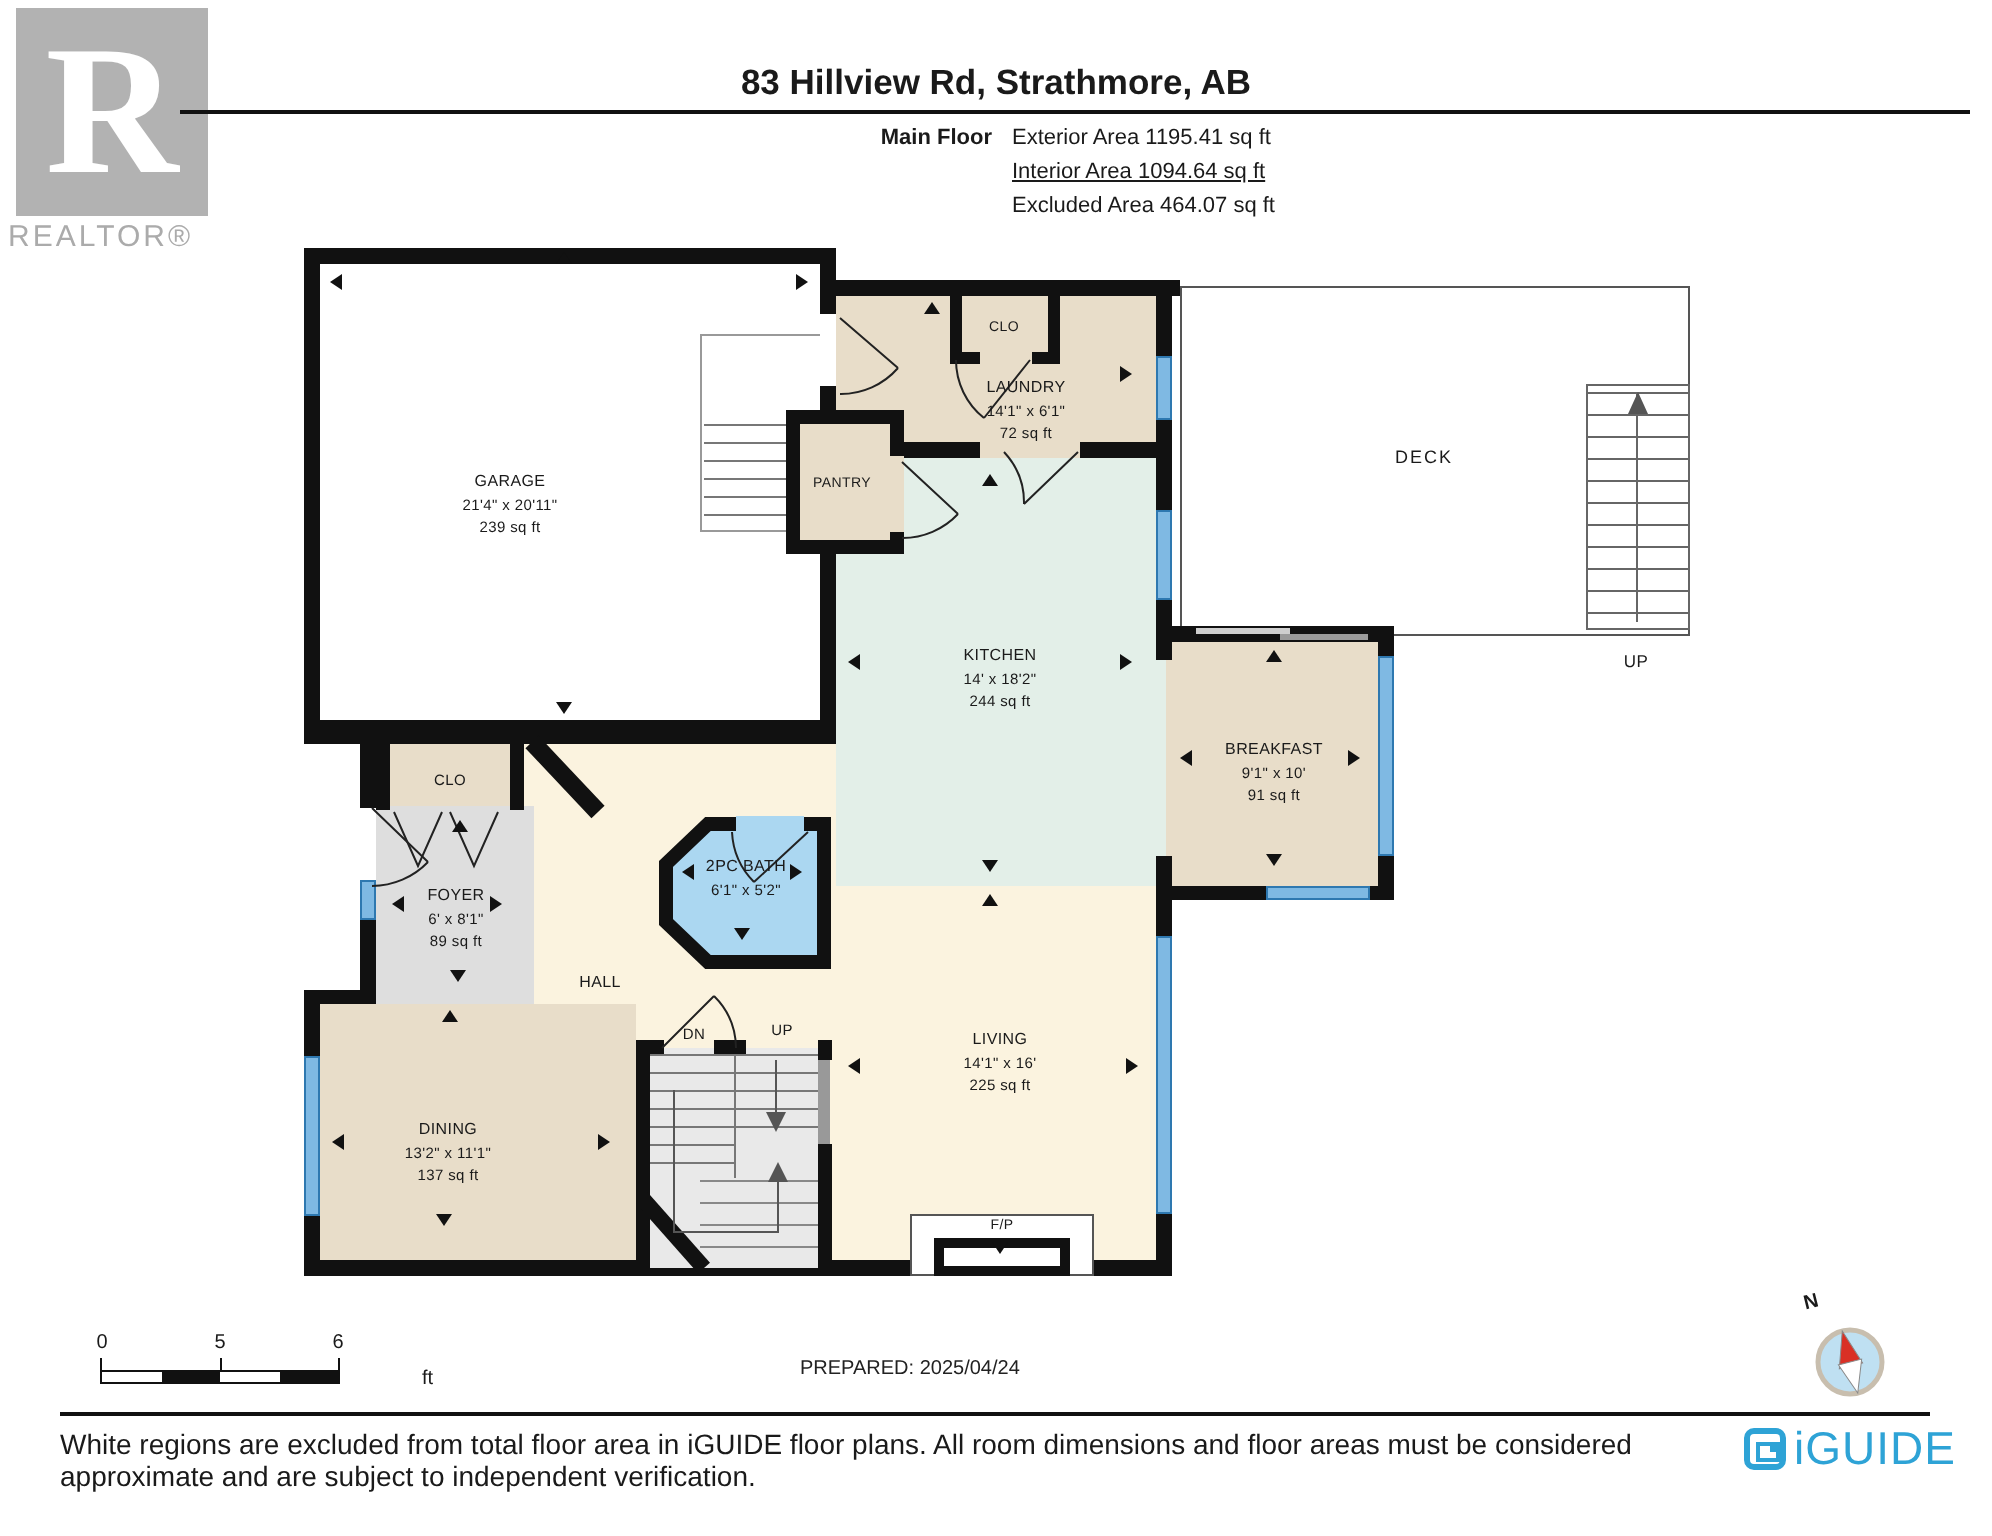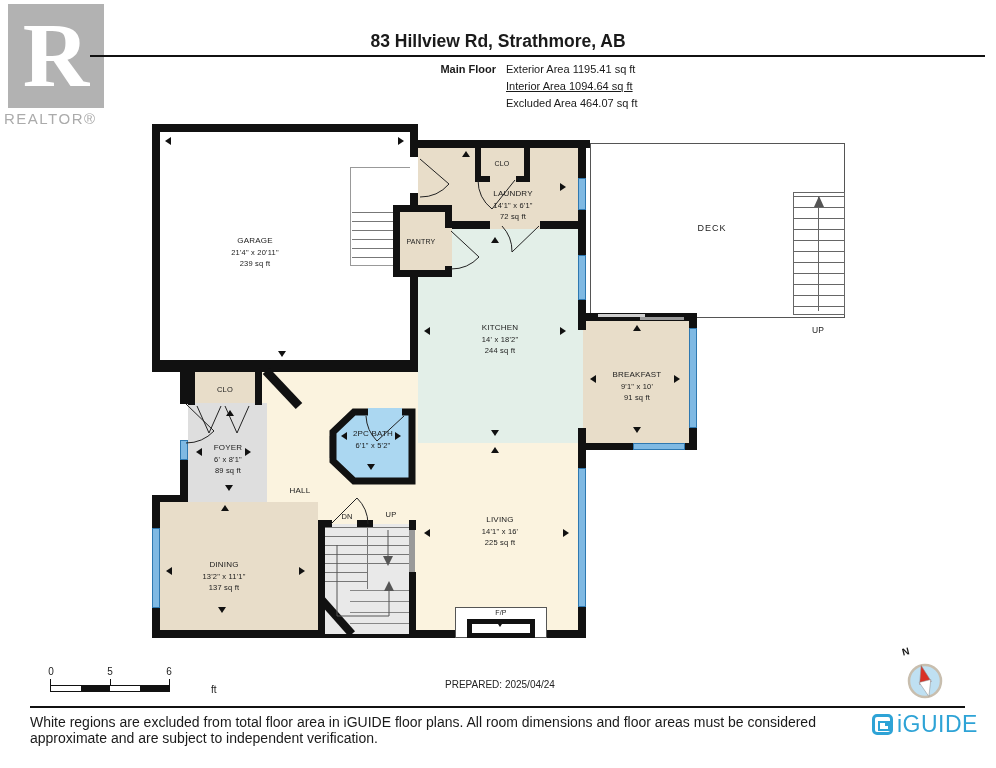--- a/index.html
+++ b/index.html
@@ -24,21 +24,21 @@
   .arr.r{border-top:4px solid transparent;border-bottom:4px solid transparent;border-left:6px solid #111;}
   #title{left:0;right:0;top:31px;text-align:center;font-weight:bold;font-size:17.5px;}
   #rule{left:90px;top:55px;width:895px;height:2px;background:#111;}
   #realtor-box{left:8px;top:4px;width:96px;height:104px;background:#B2B2B2;text-align:center;}
   #realtor-box .r{font-family:"Liberation Serif",serif;font-weight:bold;font-size:92px;line-height:102px;color:#fff;}
   #realtor-text{left:4px;top:110px;width:110px;font-size:15px;letter-spacing:1.5px;color:#ABABAB;}
   .hdr{position:absolute;font-size:11px;}
   #svg-overlay{position:absolute;left:0;top:0;}
   #footer-line{left:30px;top:706px;width:935px;height:2px;background:#111;}
   #disclaimer{left:30px;top:714px;width:800px;font-size:14px;}
-  #prepared{left:400px;top:679px;width:200px;text-align:center;font-size:10px;color:#222;}
+  #prepared{left:400px;top:679px;width:200px;text-align:left;font-size:10px;color:#222;}
   .scale-num{position:absolute;font-size:10px;transform:translateX(-50%);}
   #iguide{left:872px;top:711px;display:flex;align-items:center;gap:4px;}
   #iguide .icon{width:21px;height:21px;border:3px solid #2EA3D6;border-radius:5px;position:relative;box-sizing:border-box;}
   #iguide .icon .inner{position:absolute;left:3px;top:4px;width:8px;height:6px;border:2px solid #2EA3D6;}
   #iguide .icon .dot{position:absolute;right:2px;top:6px;width:3px;height:3px;background:#2EA3D6;}
   #iguide .txt{font-size:23px;color:#2EA3D6;letter-spacing:.5px;}
   #compass-n{left:902px;top:646px;font-size:10px;font-weight:bold;transform:rotate(-14deg);}
 </style>
 </head>
 <body>

